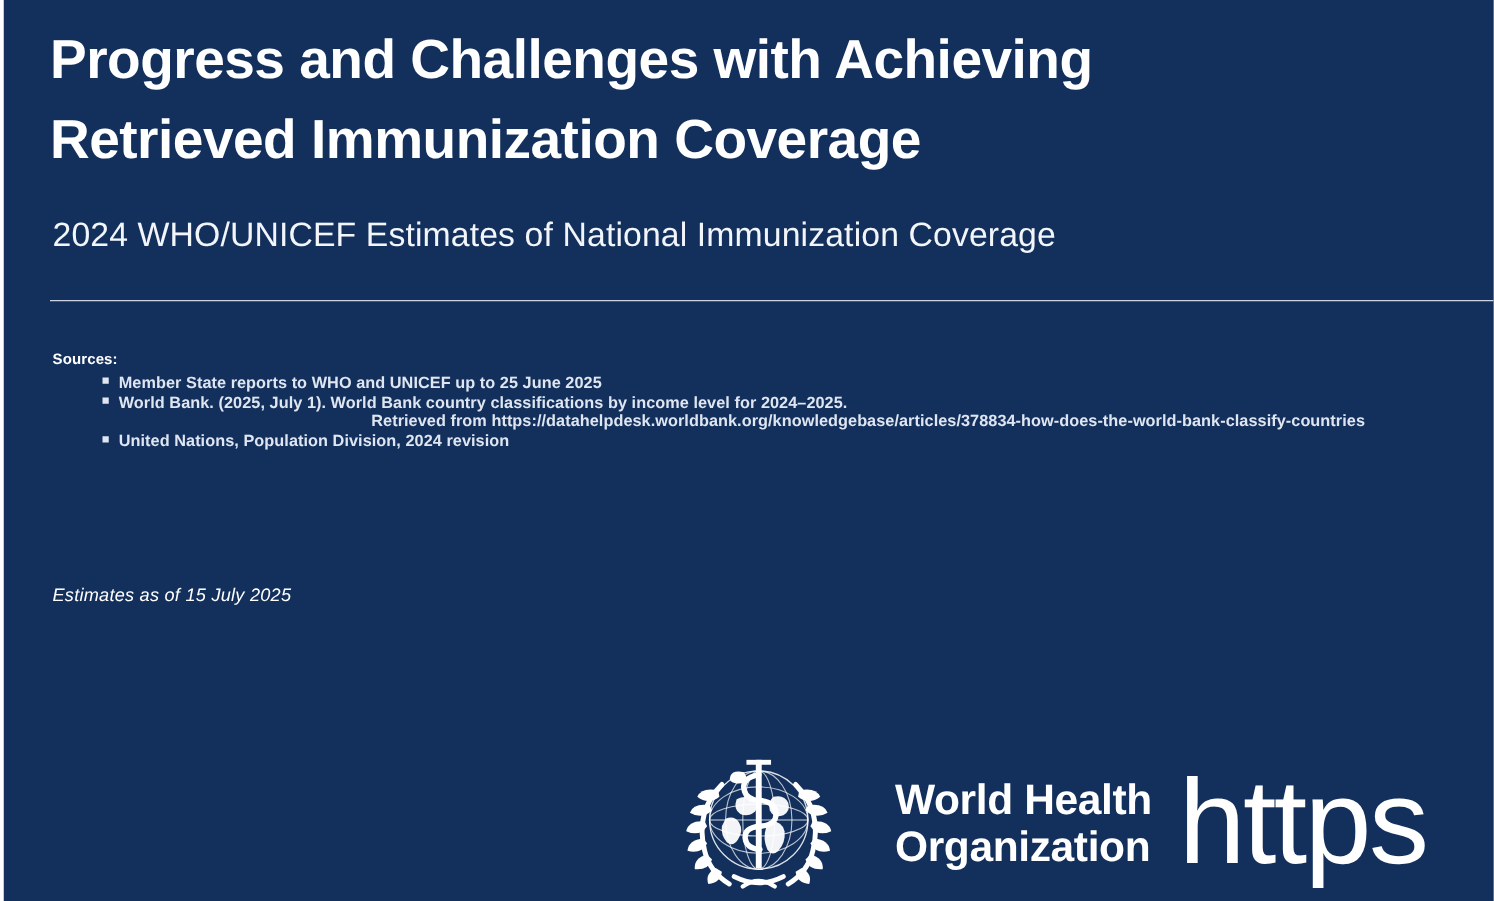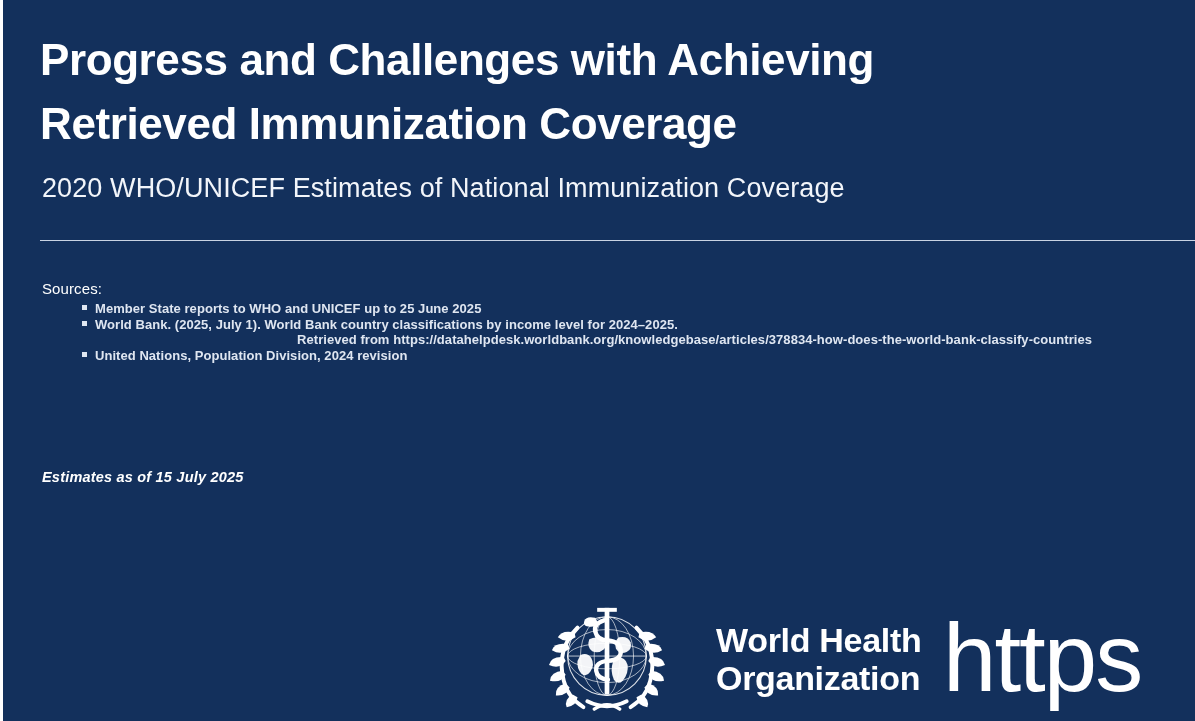--- a/index.html
+++ b/index.html
@@ -21,21 +21,21 @@
     background: #13305c;
     box-sizing: border-box;
     border-left: 3px solid #ffffff;
     overflow: hidden;
   }
 
   
   .title-block {
     position: absolute;
     left: 37px;
-    top: 28px;
+    top: 16px;
     width: 1000px;
   }
   .main-title {
     margin: 0;
     color: #ffffff;
     font-family: "Liberation Sans", sans-serif;
     font-size: 44px;
     font-weight: 700;
     line-height: 1.46;
     letter-spacing: -0.4px;
@@ -67,22 +67,22 @@
   
   .sources-block {
     position: absolute;
     left: 39px;
     top: 280px;
     width: 1050px;
   }
   .sources-label {
     margin: 0 0 4px 0;
     color: #ffffff;
-    font-size: 15px;
-    font-weight: 400;
+    font-size: 12px;
+    font-weight: 700;
     letter-spacing: 0.1px;
   }
   .sources-list {
     list-style: none;
     margin: 0;
     padding: 0;
   }
   .source-item {
     position: relative;
     padding-left: 53px;
@@ -107,21 +107,21 @@
 
   
   .estimates-note {
     position: absolute;
     left: 39px;
     top: 469px;
     margin: 0;
     color: #ffffff;
     font-size: 14.5px;
     font-style: italic;
-    font-weight: 700;
+    font-weight: 400;
     letter-spacing: 0.2px;
   }
 
   
   .logo-row {
     position: absolute;
     left: 540px;
     bottom: 0;
     height: 131px;
     width: 655px;
@@ -184,21 +184,21 @@
 
 <div class="slide">
 
   <div class="title-block">
     <h1 class="main-title">
       <span>Progress and Challenges with Achieving</span><br>
       <span>Retrieved Immunization Coverage</span>
     </h1>
   </div>
 
-  <p class="subtitle">2020 WHO/UNICEF Estimates of National Immunization Coverage</p>
+  <p class="subtitle">2024 WHO/UNICEF Estimates of National Immunization Coverage</p>
 
   <div class="divider"></div>
 
   <div class="sources-block">
     <p class="sources-label">Sources:</p>
     <ul class="sources-list">
       <li class="source-item">
         <span class="source-bullet"></span>
         <span>Member State reports to WHO and UNICEF up to 25 June 2025</span>
       </li>

